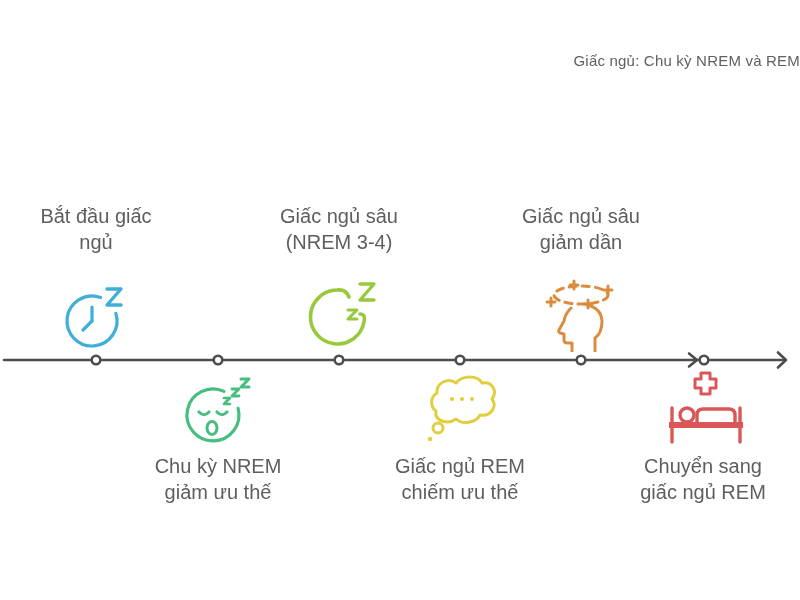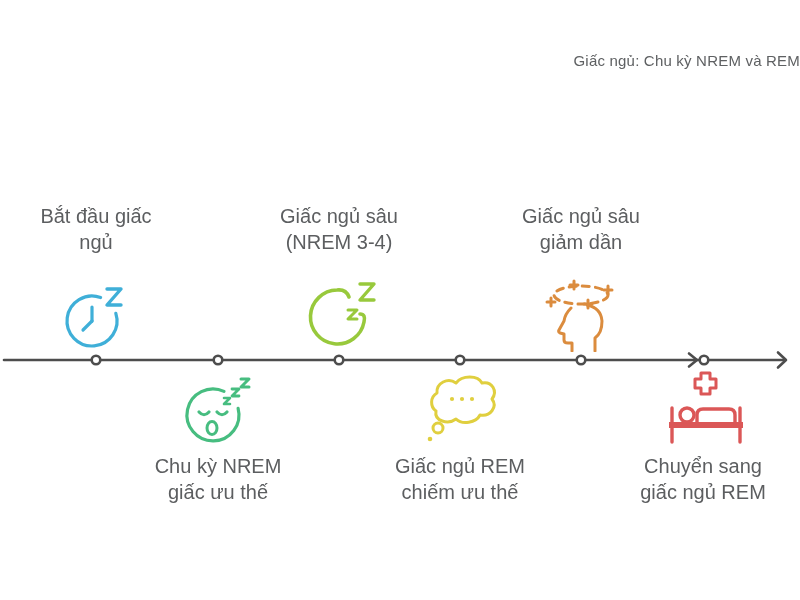--- a/index.html
+++ b/index.html
@@ -60,21 +60,21 @@
         <path d="M 19,39 Q 24,44.5 29,39"></path>
         <path d="M 37,39 Q 42,44.5 47,39"></path>
         <ellipse cx="32" cy="55" rx="5" ry="6.5" stroke-width="3"></ellipse>
         <path d="M 44,25 L 50,25 L 44,31 L 50,31" stroke-width="2.6"></path>
         <path d="M 52,16 L 59,16 L 52,23 L 59,23" stroke-width="2.8"></path>
         <path d="M 61,6 L 69,6 L 61,14 L 69,14" stroke-width="3"></path>
       </g>
     </svg>
   </div>
   <div class="stage-label" style="left:103px;top:453px;">Chu kỳ NREM
-giấc ưu thế</div>
+giảm ưu thế</div>
 
   <div class="stage-label" style="left:224px;top:203px;">Giấc ngủ sâu
 (NREM 3-4)</div>
   <div class="icon" style="left:301px;top:276px;">
     <svg width="80" height="72" viewBox="0 0 80 72">
       <g fill="none" stroke-linecap="round" stroke-linejoin="round" stroke-width="3.6" stroke="#98c93c">
         <path d="M 48,21 Q 45,13 36,14 A 27,27 0 1 0 63,46 Q 65,38 59,38"></path>
         <path d="M 47,34 L 56,34 L 47,43 L 56,43" stroke-width="3"></path>
         <path d="M 59,8 L 73,8 L 59,24 L 73,24" stroke-width="3.4"></path>
       </g>

